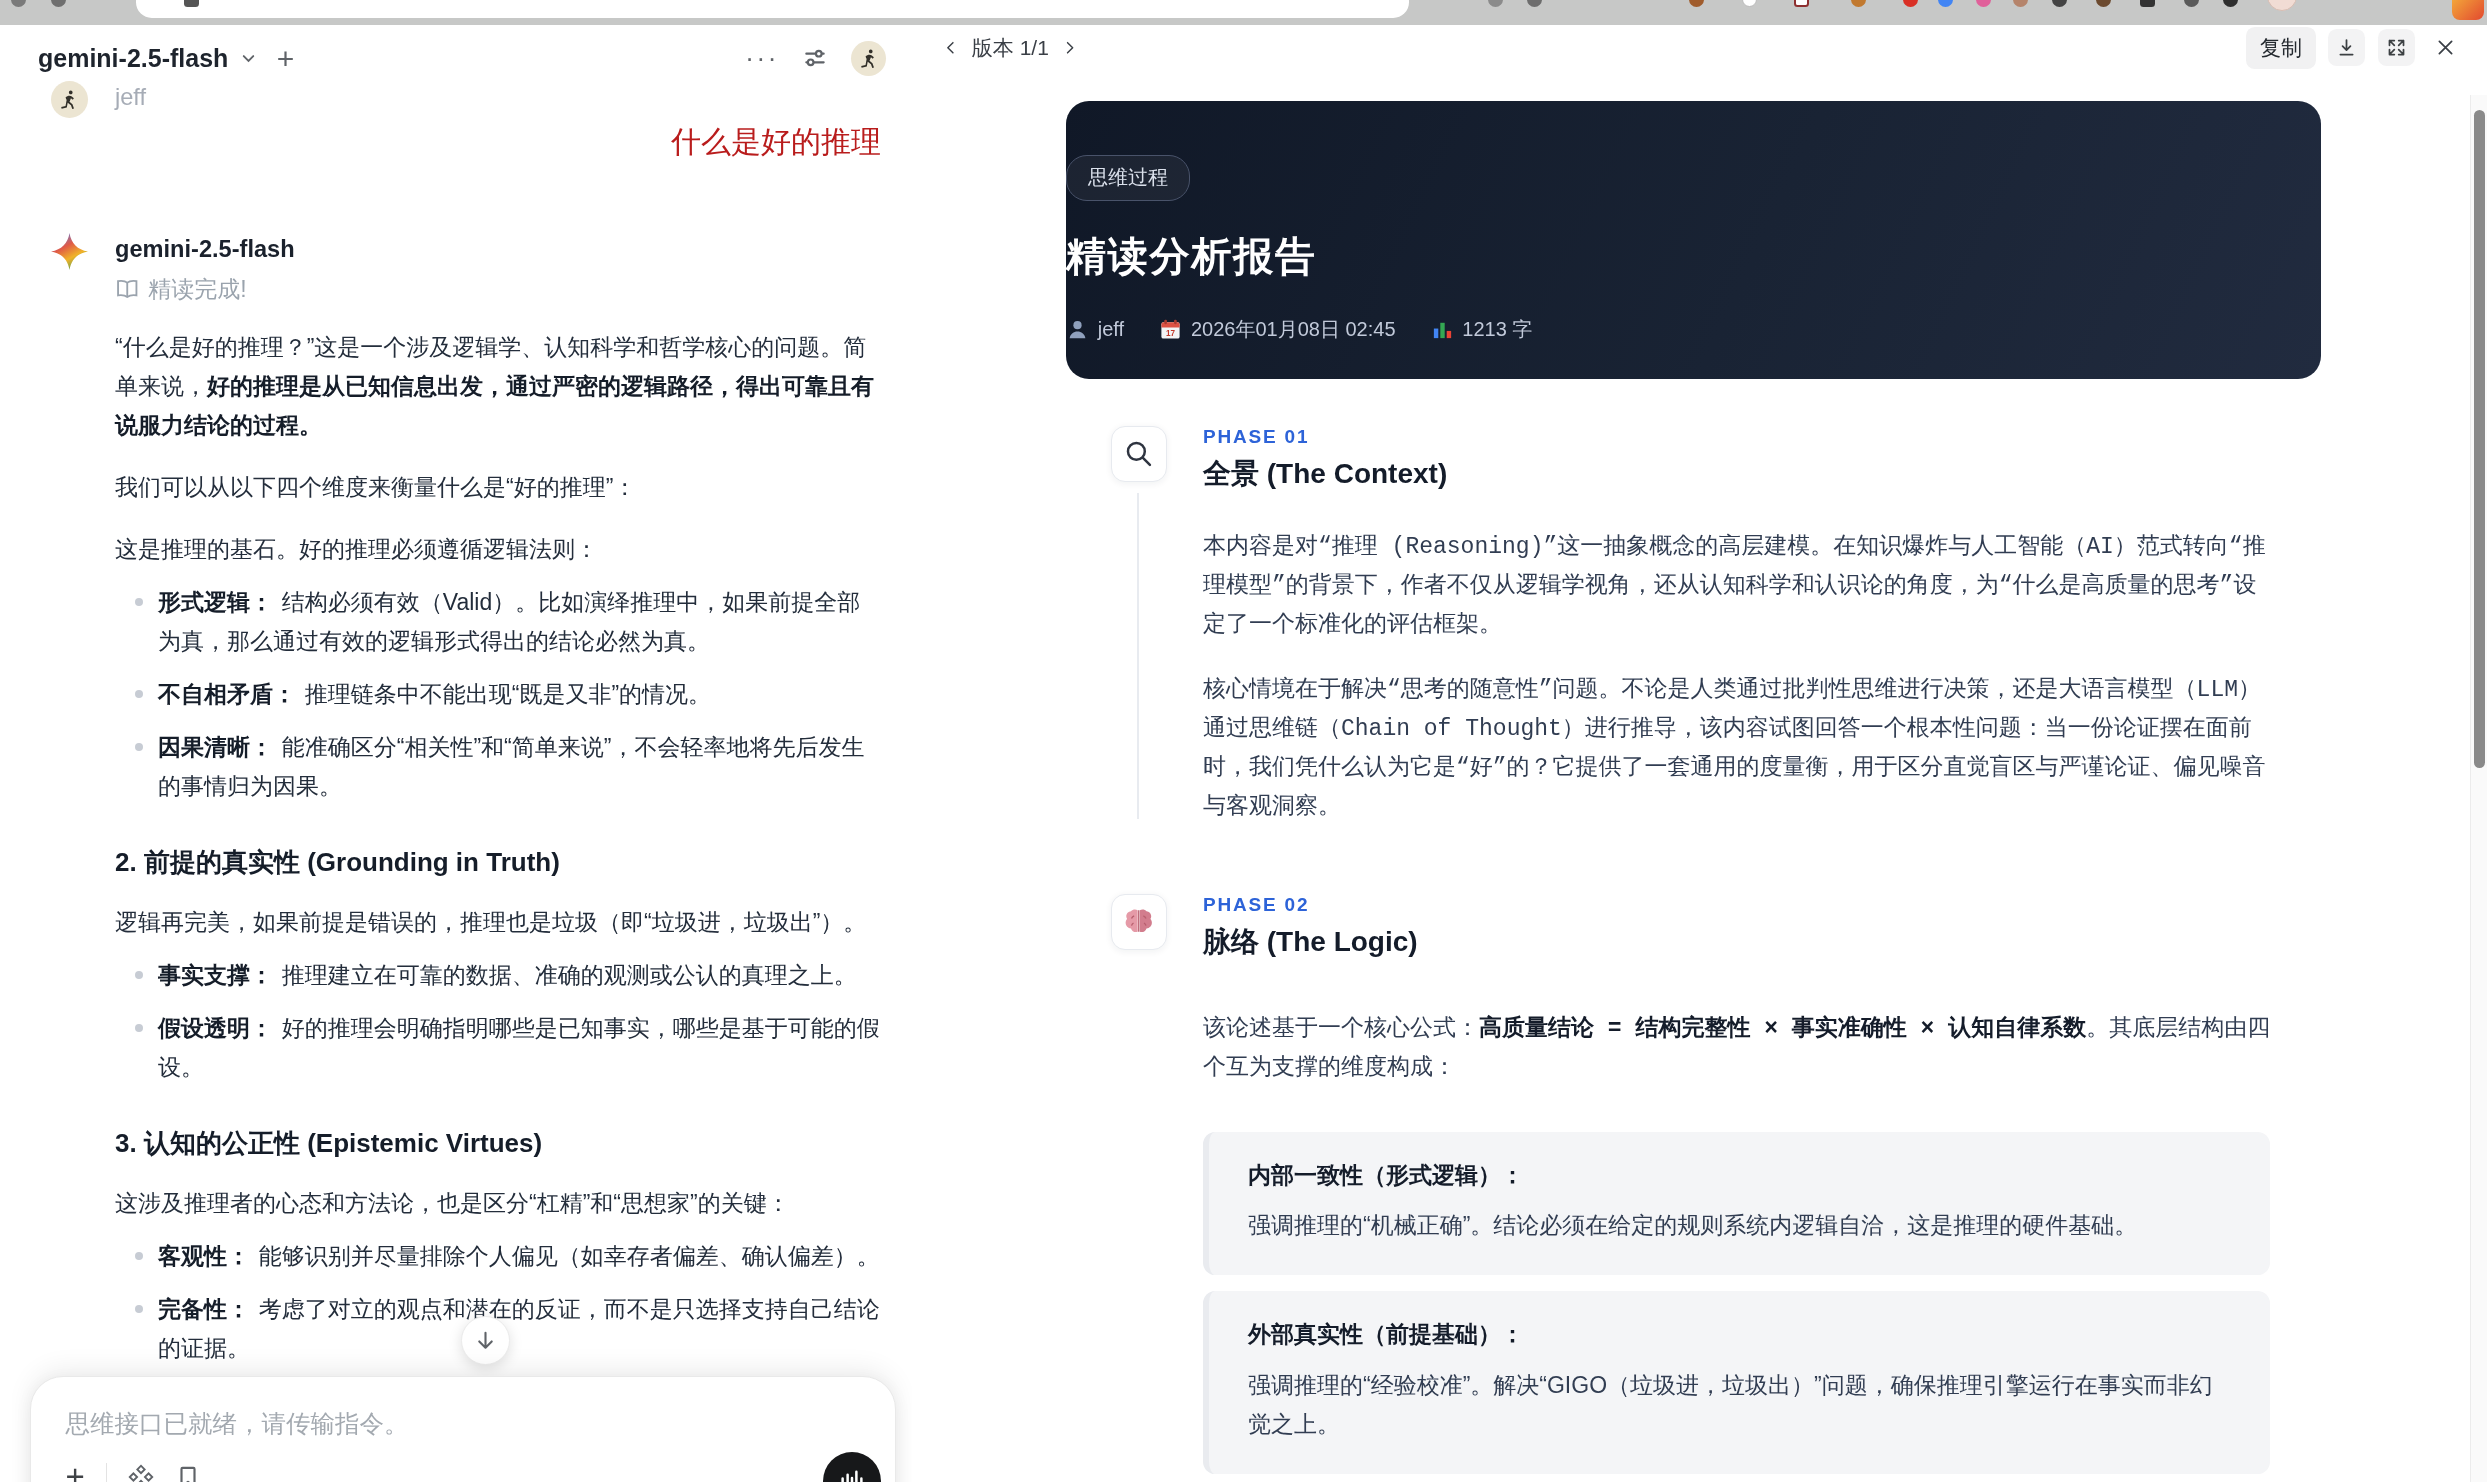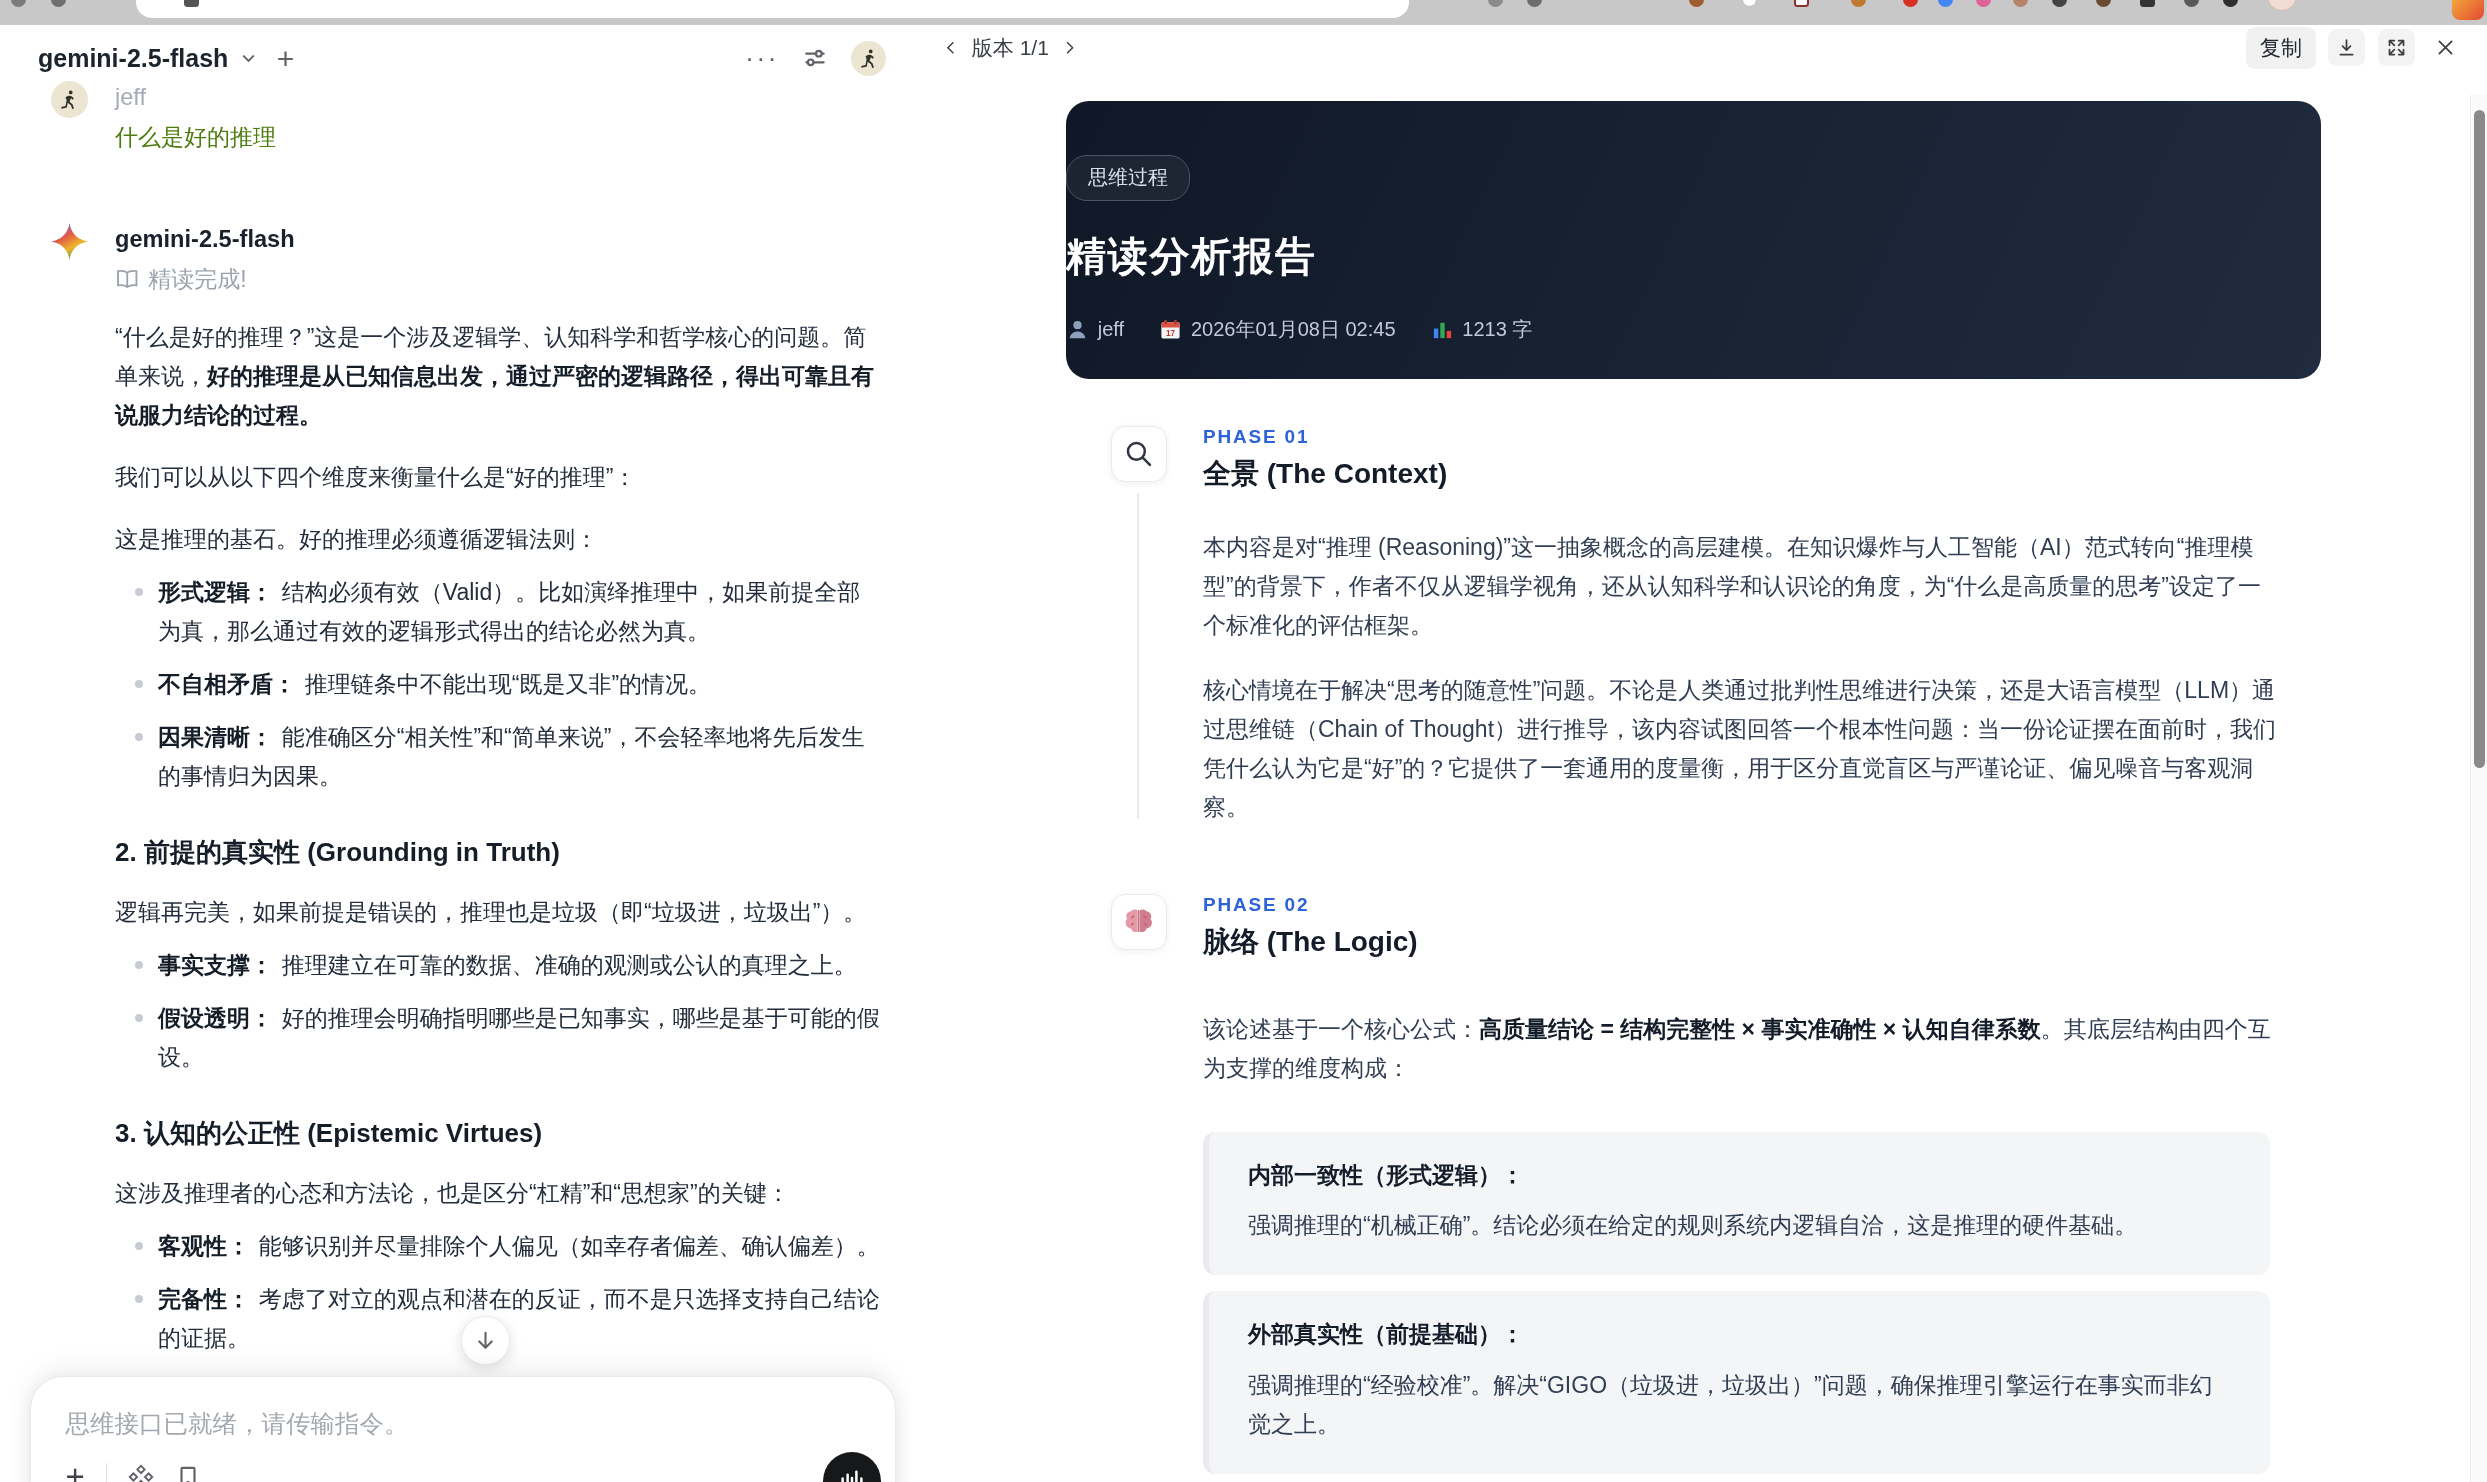--- a/index.html
+++ b/index.html
@@ -24,21 +24,21 @@
   .lp-dots { font-size:26px; color:#5f6368; letter-spacing:2.6px; margin-right:23px; }
   .lp-tune { width:26px; height:26px; margin-right:23px; }
   .avatar { width:37px; height:37px; border-radius:50%; background:#ece5d2; display:flex; align-items:center; justify-content:center; overflow:hidden; }
   .avatar svg { width:26px; height:26px; }
   .lp-header .avatar { width:35px; height:35px; }
 
   .chat { position:absolute; left:39px; right:31px; top:56px; bottom:0; overflow:hidden; }
   .msg { display:flex; gap:27px; }
   .msg-body { width:768px; }
   .u-name { font-size:23.6px; color:#a6acb6; margin-top:3.5px; }
-  .u-text { font-size:23px; color:#4d7c0f; margin-top:10.5px; }
+  .u-text { font-size:30px; color:#b91c1c; margin-top:10.5px;text-align:right; }
   .g-msg { margin-top:70px; }
   .g-star { width:37px; height:37px; flex:0 0 37px; }
   .g-name { font-size:23.6px; font-weight:700; color:#1a212c; margin-top:3.5px; }
   .g-status { display:flex; align-items:center; gap:8.8px; margin-top:10.5px; font-size:23px; color:#9aa3ad; }
   .g-status svg { width:24.5px; height:24.5px; }
   .g-body p { font-size:23px; line-height:39px; margin-top:23px; color:#242e3c; }
   .g-body h3 { font-size:26px; font-weight:700; color:#151d29; margin-top:39px; }
   .g-body ul { list-style:none; margin-top:8.8px; }
   .g-body li { position:relative; padding-left:43px; margin-top:14px; font-size:23px; line-height:39px; }
   .g-body li::before { content:""; position:absolute; left:20px; top:15.8px; width:7.9px; height:7.9px; border-radius:50%; background:#c7ccd4; }
@@ -80,21 +80,21 @@
 
   .phases { position:relative; margin-top:47px; }
   .timeline { position:absolute; left:71px; top:67px; width:1.8px; height:326px; background:#e8ebf0; }
   .phase { display:flex; position:relative; }
   .phase + .phase { margin-top:67px; }
   .ph-icon { margin-left:45px; width:56px; height:56px; flex:0 0 56px; border-radius:14px; background:#fff; border:1.8px solid #e7eaef; box-shadow:0 1.8px 7px rgba(20,30,50,.06); display:flex; align-items:center; justify-content:center; z-index:1; }
   .ph-icon svg { width:31.5px; height:31.5px; }
   .ph-body { margin-left:36px; width:1074px; }
   .ph-label { font-size:19px; font-weight:700; color:#2d63d8; letter-spacing:1.8px; }
   .ph-title { font-size:28px; font-weight:700; color:#141c2a; margin-top:7px; }
-  .ph-body p { font-size:23px; line-height:39px; color:#313d52; margin-top:26px; }
+  .ph-body p { font-size:23px; line-height:39px; color:#313d52; margin-top:26px;font-family:Liberation Mono, monospace; }
   .ph-body p.first { margin-top:35px; }
   .ph-body b { color:#141c2a; }
 
   .qbox { margin-top:15.8px; width:1067px; background:#f4f5f7; border-left:6.1px solid #e9ebef; border-radius:12.3px; padding:28px 39px 30px 39px; }
   .qbox.first { margin-top:44px; }
   .qbox .qt { font-size:23px; font-weight:700; color:#141c2a; }
   .qbox .qd { font-size:23px; line-height:39px; color:#313d52; margin-top:15.8px; }
 
   .scrolltrack { position:absolute; right:0; top:70px; width:16.6px; height:1412px; background:#fafafa; border-left:0.9px solid #ececec; }
   .scrollthumb { position:absolute; left:2.6px; top:15.8px; width:11.4px; height:658px; border-radius:6.1px; background:#8a8a8a; }

